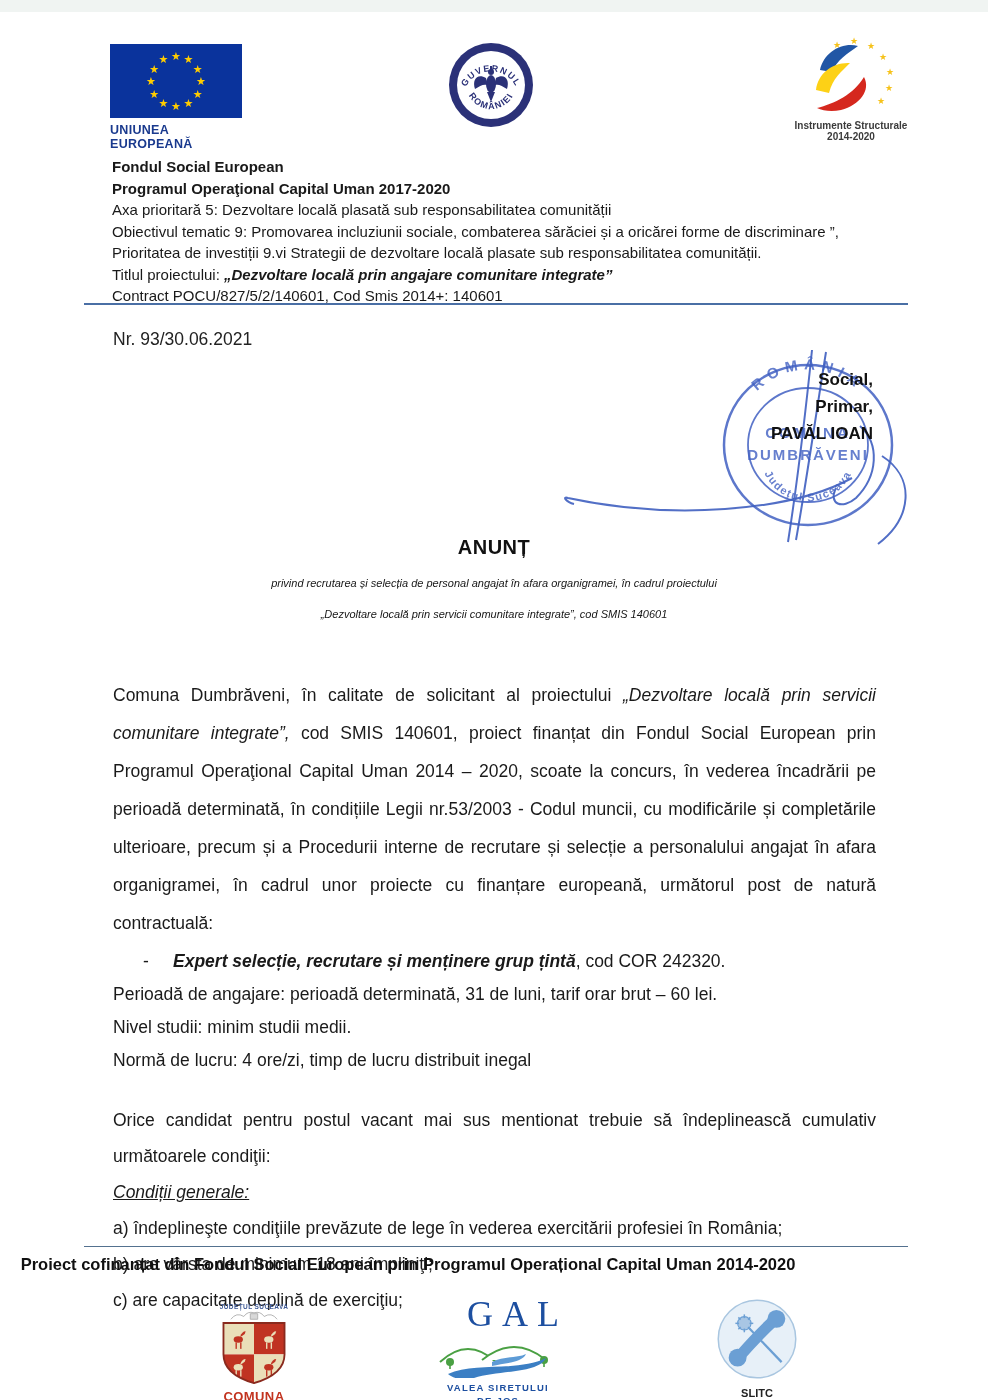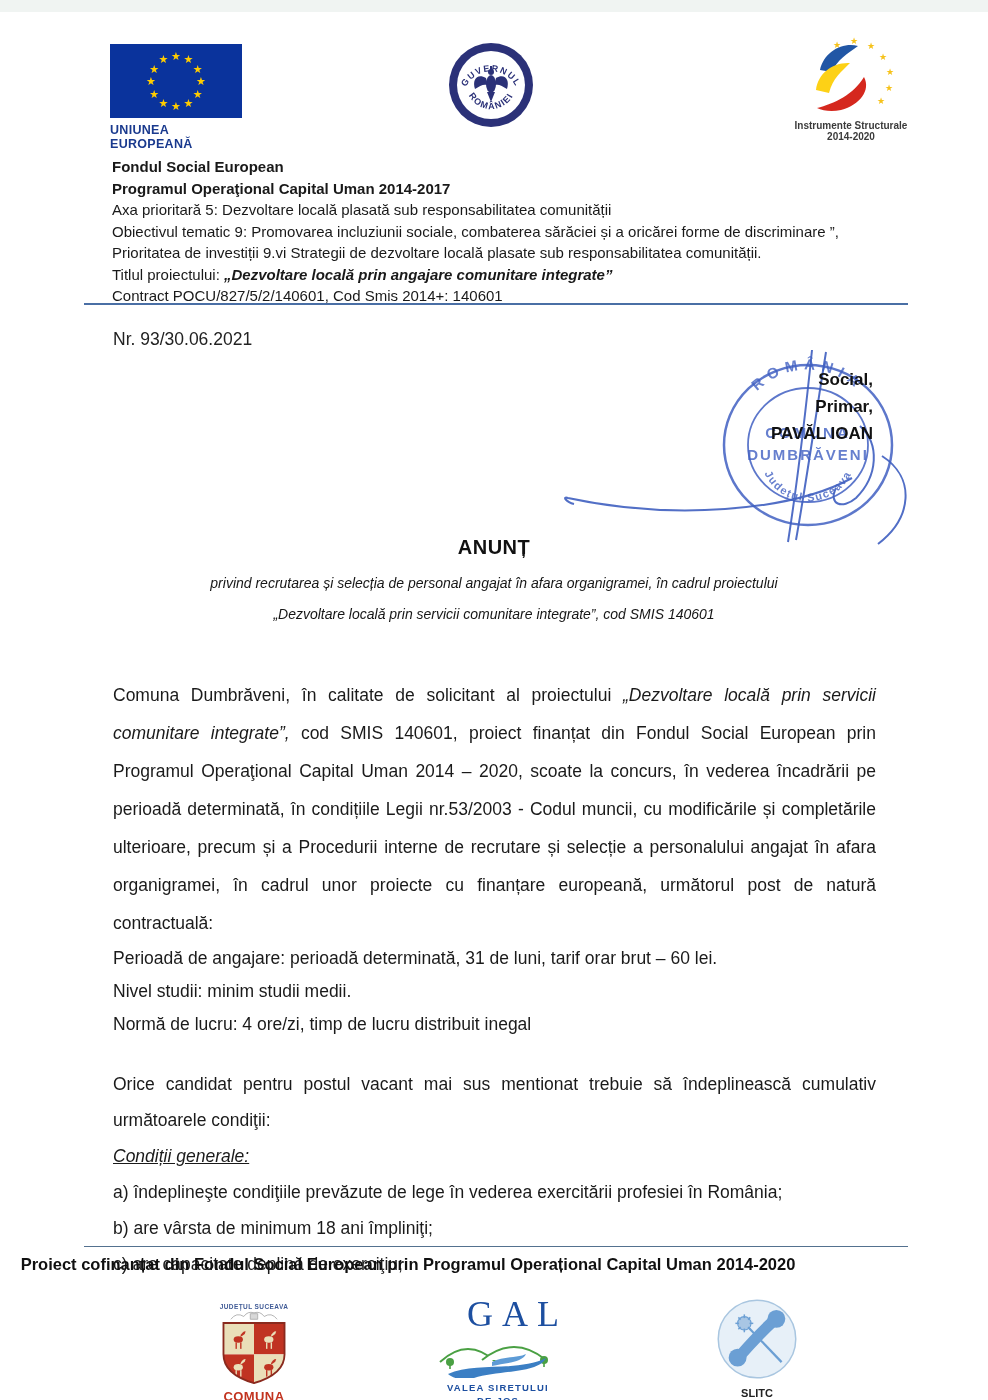--- a/index.html
+++ b/index.html
@@ -33,21 +33,21 @@
 
   
   .approval { position:absolute; left:695px; top:366px; width:178px; text-align:right;
               font-size:17px; font-weight:bold; line-height:27px; color:#111; z-index:3; }
   .stamp-svg { position:absolute; left:560px; top:348px; z-index:2; }
 
   
   .doc-title { position:absolute; left:0; top:536px; width:988px; text-align:center;
                font-size:20px; font-weight:bold; letter-spacing:.5px; color:#111; }
   .doc-subtitle { position:absolute; left:94px; top:568px; width:800px; text-align:center;
-                  font-style:italic; font-size:14px; line-height:31px; color:#161616; }
+                  font-style:italic; font-size:11px; line-height:31px; color:#161616; }
 
   
   .body-block { position:absolute; left:113px; top:676px; width:763px; font-size:17.5px; color:#1a1a1a; }
   .p-main { text-align:justify; line-height:38px; }
   .p-main .it { font-style:italic; }
   .bullet-line { line-height:33px; margin-top:3px; padding-left:30px; }
   .bullet-line .dash { display:inline-block; width:30px; }
   .bullet-line .job { font-weight:bold; font-style:italic; }
   .simple-line { line-height:33px; }
   .p-second { margin-top:25px; text-align:justify; line-height:36px; }
@@ -138,21 +138,21 @@
       <path d="M28,34 C32,16 50,6 66,10 C55,18 45,24 40,36 Z" fill="#2156a5"></path>
       <path d="M24,54 C26,37 41,26 58,27 C49,36 41,42 37,57 Z" fill="#fdd116"></path>
       <path d="M25,72 C42,68 62,58 72,41 C79,54 68,69 49,74 C40,76 31,75 25,72 Z" fill="#d5281e"></path>
     </svg>
     <div class="is-label1">Instrumente Structurale</div>
     <div class="is-label2">2014-2020</div>
   </div>
 
   <div class="header-block">
     <div class="hb-bold">Fondul Social European</div>
-    <div class="hb-bold">Programul Operaţional Capital Uman 2014-2017</div>
+    <div class="hb-bold">Programul Operaţional Capital Uman 2017-2020</div>
     <div>Axa prioritară 5: Dezvoltare locală plasată sub responsabilitatea comunității</div>
     <div>Obiectivul tematic 9: Promovarea incluziunii sociale, combaterea sărăciei și a oricărei forme de discriminare ”,</div>
     <div>Prioritatea de investiții 9.vi Strategii de dezvoltare locală plasate sub responsabilitatea comunității.</div>
     <div class="hb-title-line"><span>Titlul proiectului: </span><span class="proj-title">„Dezvoltare locală prin angajare comunitare integrate”</span></div>
     <div>Contract POCU/827/5/2/140601, Cod Smis 2014+: 140601</div>
   </div>
 
   <div class="rule-1"></div>
 
   <div class="doc-number">Nr. 93/30.06.2021</div>
@@ -192,20 +192,21 @@
   </svg>
 
   <div class="doc-title">ANUNȚ</div>
   <div class="doc-subtitle">
     <div>privind recrutarea și selecția de personal angajat în afara organigramei, în cadrul proiectului</div>
     <div>„Dezvoltare locală prin servicii comunitare integrate”, cod SMIS 140601</div>
   </div>
 
   <div class="body-block">
     <p class="p-main"><span>Comuna Dumbrăveni, în calitate de solicitant al proiectului </span><span class="it">„Dezvoltare locală prin servicii comunitare integrate”,</span><span> cod SMIS 140601, proiect finanțat din Fondul Social European prin Programul Operaţional Capital Uman 2014 – 2020, scoate la concurs, în vederea încadrării pe perioadă determinată, în condițiile Legii nr.53/2003 - Codul muncii, cu modificările și completările ulterioare, precum și a Procedurii interne de recrutare și selecție a personalului angajat în afara organigramei, în cadrul unor proiecte cu finanțare europeană, următorul post de natură contractuală:</span></p>
+    <p class="bullet-line"><span class="dash">-</span><span class="job">Expert selecție, recrutare și menținere grup țintă</span><span>, cod COR 242320.</span></p>
     <p class="simple-line">Perioadă de angajare: perioadă determinată, 31 de luni, tarif orar brut – 60 lei.</p>
     <p class="simple-line">Nivel studii: minim studii medii.</p>
     <p class="simple-line">Normă de lucru: 4 ore/zi, timp de lucru distribuit inegal</p>
     <p class="p-second">Orice candidat pentru postul vacant mai sus mentionat trebuie să îndeplinească cumulativ următoarele condiţii:</p>
     <p class="cond-heading">Condiții generale:</p>
     <p class="cond-line">a) îndeplineşte condiţiile prevăzute de lege în vederea exercitării profesiei în România;</p>
     <p class="cond-line">b) are vârsta de minimum 18 ani împliniţi;</p>
     <p class="cond-line">c) are capacitate deplină de exerciţiu;</p>
   </div>
 

